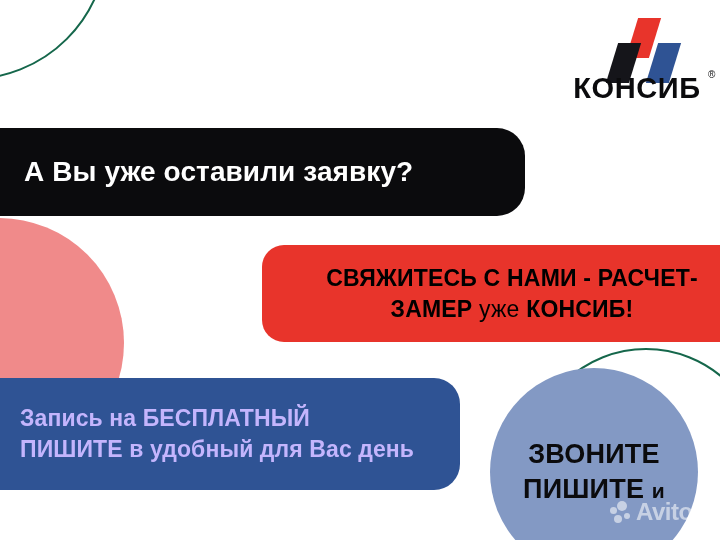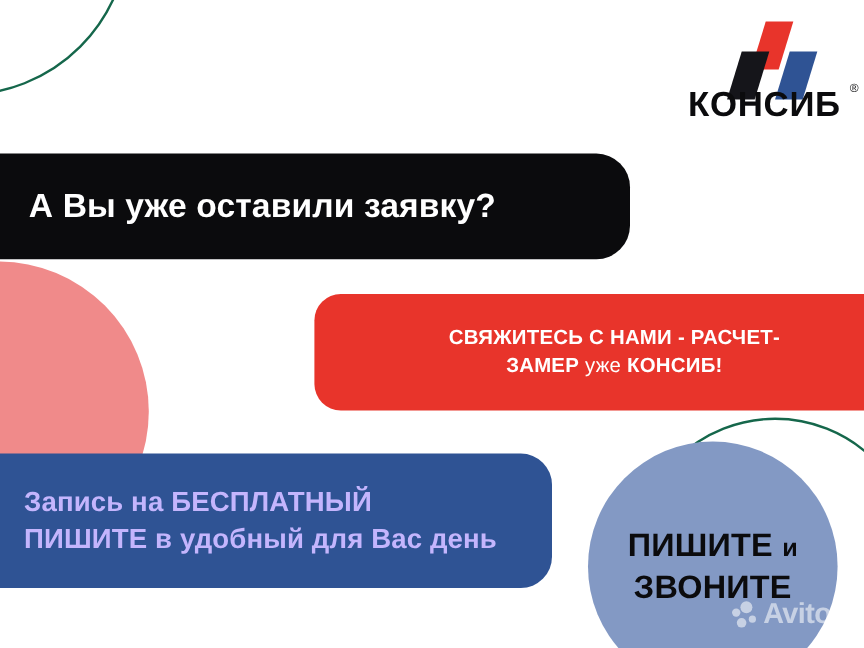--- a/index.html
+++ b/index.html
@@ -86,22 +86,22 @@
     top: 245px;
     width: 500px;
     height: 97px;
     background: #E8342B;
     border-radius: 22px;
     padding-left: 22px;
     padding-right: 22px;
     justify-content: center;
   }
   #banner-red .btext {
-    color: #ffffff;
-    font-size: 17px;
+    color: #000000;
+    font-size: 23px;
     font-weight: 700;
     line-height: 1.32;
     text-align: center;
     letter-spacing: 0.2px;
     white-space: nowrap;
   }
   .w-light { font-weight: 500; }
 
   #banner-blue {
     left: -40px;
@@ -247,24 +247,24 @@
   </div>
 
   <div class="banner" id="banner-blue">
     <div class="btext">
       <span>Запись на</span><span>&nbsp;</span><span>БЕСПЛАТНЫЙ</span><br>
       <span>ПИШИТЕ</span><span>&nbsp;</span><span>в удобный для Вас день</span>
     </div>
   </div>
 
   <div id="circle-cta">
+    <div>ЗВОНИТЕ</div>
     <div>
       <span>ПИШИТЕ</span><span>&nbsp;</span><span class="small">и</span>
     </div>
-    <div>ЗВОНИТЕ</div>
   </div>
 
   <div id="avito-watermark">
     <span id="avito-dots">
       <i class="d1"></i>
         <i class="d2"></i>
         <i class="d3"></i>
         <i class="d4"></i>
     </span>
     <span id="avito-word">Avito</span>

